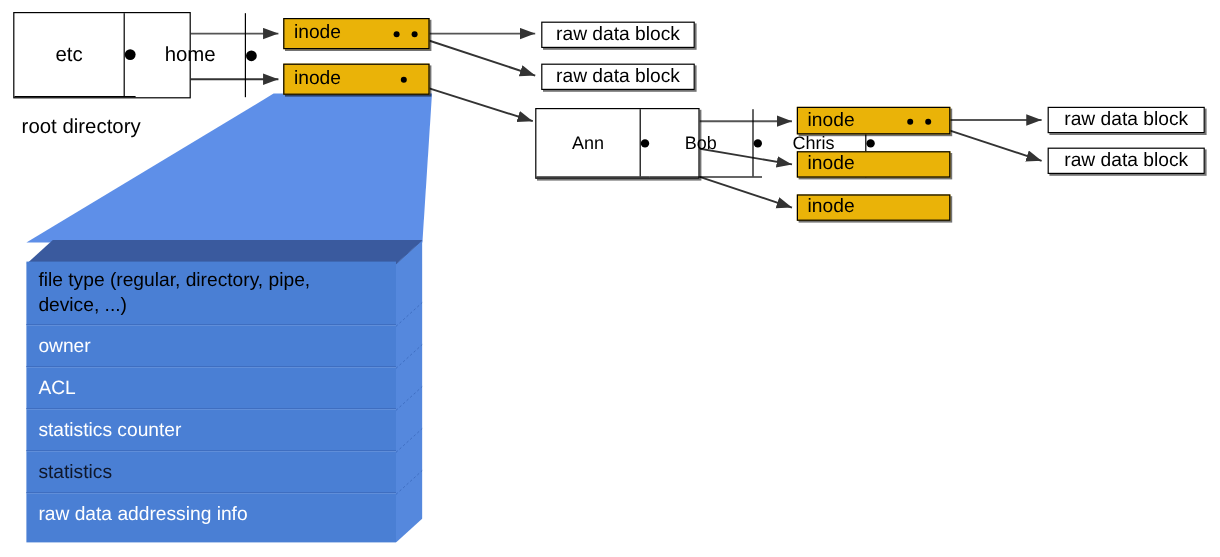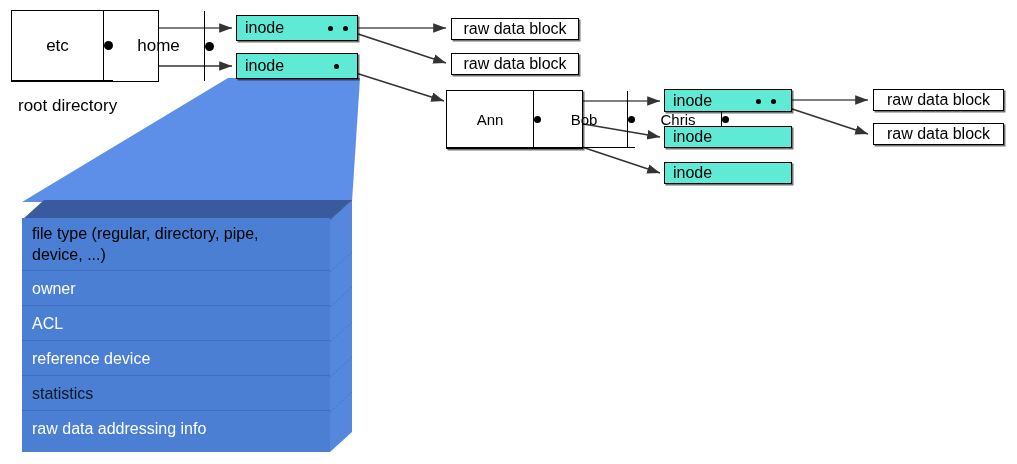--- a/index.html
+++ b/index.html
@@ -60,21 +60,21 @@
     border-radius: 50%;
     background: #000;
     display: block;
     position: absolute;
   }
   
   .inode-box {
     position: absolute;
     box-sizing: border-box;
     border: 1.5px solid #000;
-    background: #5eead4;
+    background: #eab308;
     box-shadow: 1.5px 1.5px 0 rgba(0,0,0,0.55);
   }
   .inode-label {
     position: absolute;
     left: 8px;
     top: 50%;
     transform: translateY(-50%);
     font-size: 16px;
     color: #000;
     white-space: nowrap;
@@ -259,21 +259,21 @@
       <div class="detail-text" style="color:#ffffff; font-size:16px; padding:8px 10px; line-height:1.2;">owner</div>
     </div>
 
     <div style="position:absolute; left:0; top:106px; width:308px; height:35px;
                 background:#4a7fd4; border-bottom:1px solid #3f6ec0; box-sizing:border-box;">
       <div class="detail-text" style="color:#ffffff; font-size:16px; padding:8px 10px; line-height:1.2;">ACL</div>
     </div>
 
     <div style="position:absolute; left:0; top:141px; width:308px; height:35px;
                 background:#4a7fd4; border-bottom:1px solid #3f6ec0; box-sizing:border-box;">
-      <div class="detail-text" style="color:#ffffff; font-size:16px; padding:8px 10px; line-height:1.2;">reference device</div>
+      <div class="detail-text" style="color:#ffffff; font-size:16px; padding:8px 10px; line-height:1.2;">statistics counter</div>
     </div>
 
     <div style="position:absolute; left:0; top:176px; width:308px; height:35px;
                 background:#4a7fd4; border-bottom:1px solid #3f6ec0; box-sizing:border-box;">
       <div class="detail-text" style="color:#0f172a; font-size:16px; padding:8px 10px; line-height:1.2;">statistics</div>
     </div>
 
     <div style="position:absolute; left:0; top:211px; width:308px; height:41px;
                 background:#4a7fd4; box-sizing:border-box;">
       <div class="detail-text" style="color:#ffffff; font-size:16px; padding:8px 10px; line-height:1.2;">raw data addressing info</div>

